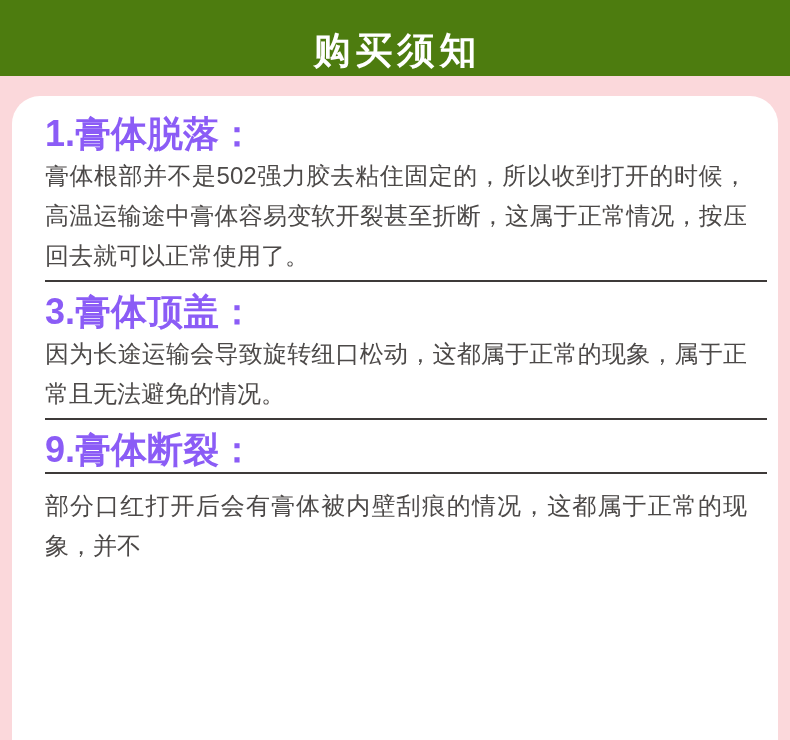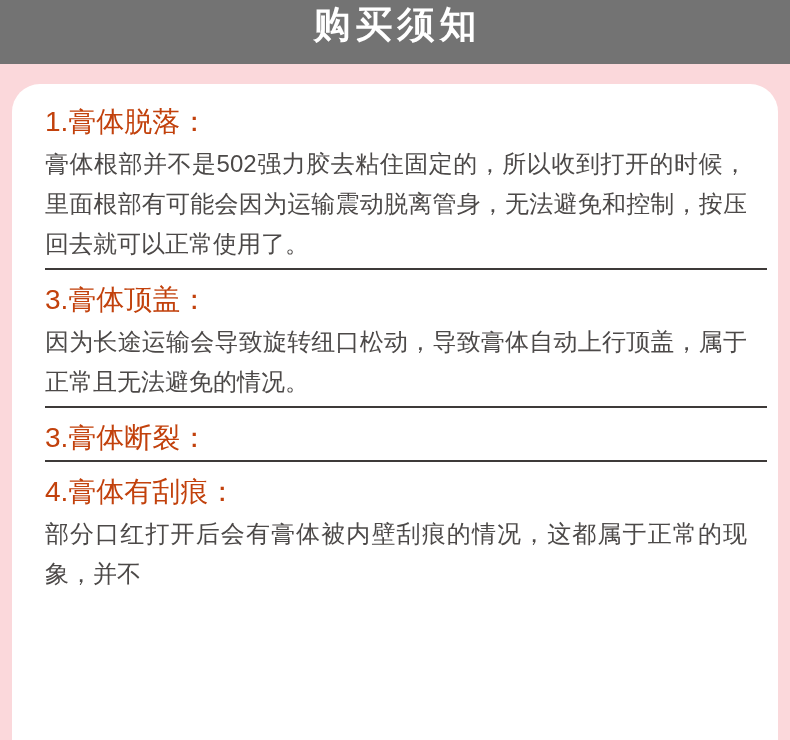--- a/index.html
+++ b/index.html
@@ -4,48 +4,48 @@
 <style>
   html, body { margin: 0; padding: 0; }
   body {
     width: 790px;
     height: 740px;
     overflow: hidden;
     background: #fbd8db;
     font-family: "Liberation Sans", "DejaVu Sans", sans-serif;
   }
   .header {
-    height: 64px;
-    background: #737373;
+    height: 76px;
+    background: #4d7c0f;
     display: flex;
-    align-items: flex-start;
+    align-items: flex-end;
     justify-content: center;
   }
   .page-title {
     margin: 0;
     color: #ffffff;
     font-size: 37px;
     font-weight: 700;
     letter-spacing: 5px;
     text-indent: 5px;
   }
   .card {
     margin: 20px 12px 0 12px;
     background: #ffffff;
     border-radius: 28px;
     padding: 20px 31px 60px 33px;
     min-height: 700px;
     box-sizing: border-box;
   }
   .section-heading {
     margin: 0 0 4px 0;
-    color: #c2410c;
-    font-size: 28px;
+    color: #8b5cf6;
+    font-size: 36px;
     line-height: 36px;
-    font-weight: 400;
+    font-weight: 700;
   }
   .section-body {
     margin: 0;
     color: #4c4948;
     font-size: 24px;
     line-height: 40px;
     text-align: justify;
   }
   .divider {
     border: none;
@@ -59,38 +59,37 @@
 <div class="page">
 
   <header class="header">
     <h1 class="page-title">购买须知</h1>
   </header>
 
   <main class="card">
 
     <section class="section">
       <h2 class="section-heading">1.膏体脱落：</h2>
-      <p class="section-body">膏体根部并不是502强力胶去粘住固定的，所以收到打开的时候，里面根部有可能会因为运输震动脱离管身，无法避免和控制，按压回去就可以正常使用了。</p>
+      <p class="section-body">膏体根部并不是502强力胶去粘住固定的，所以收到打开的时候，高温运输途中膏体容易变软开裂甚至折断，这属于正常情况，按压回去就可以正常使用了。</p>
     </section>
 
     <hr class="divider">
 
     <section class="section">
       <h2 class="section-heading">3.膏体顶盖：</h2>
-      <p class="section-body">因为长途运输会导致旋转纽口松动，导致膏体自动上行顶盖，属于正常且无法避免的情况。</p>
+      <p class="section-body">因为长途运输会导致旋转纽口松动，这都属于正常的现象，属于正常且无法避免的情况。</p>
     </section>
 
     <hr class="divider">
 
     <section class="section">
-      <h2 class="section-heading">3.膏体断裂：</h2>
+      <h2 class="section-heading">9.膏体断裂：</h2>
     </section>
 
     <hr class="divider">
 
     <section class="section">
-      <h2 class="section-heading">4.膏体有刮痕：</h2>
       <p class="section-body">部分口红打开后会有膏体被内壁刮痕的情况，这都属于正常的现象，并不</p>
     </section>
 
   </main>
 
 </div>
 
 </body></html>

